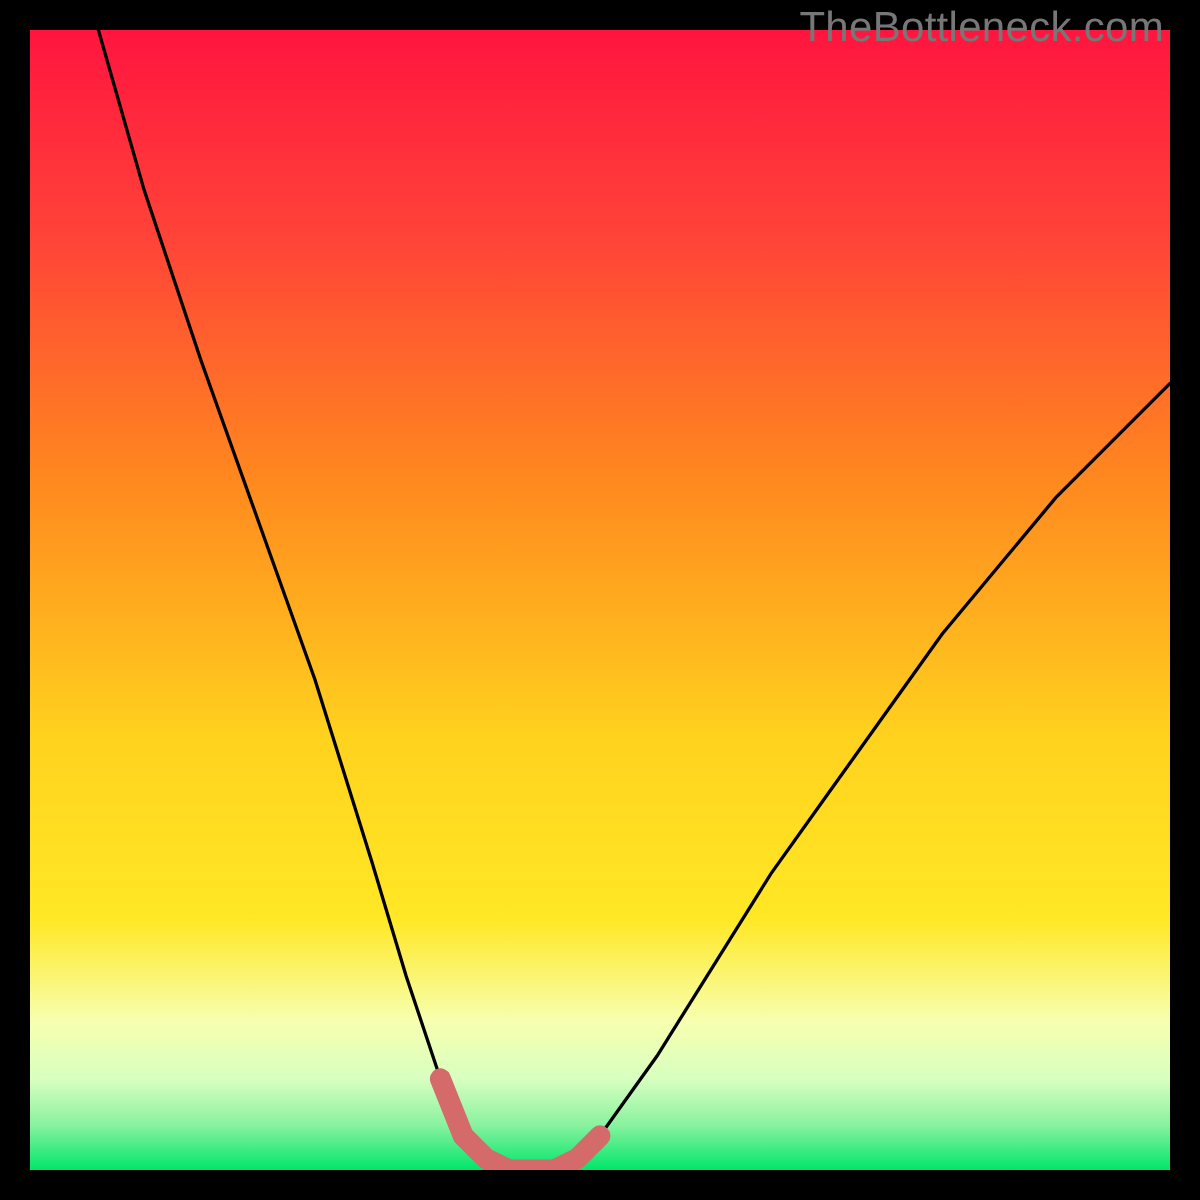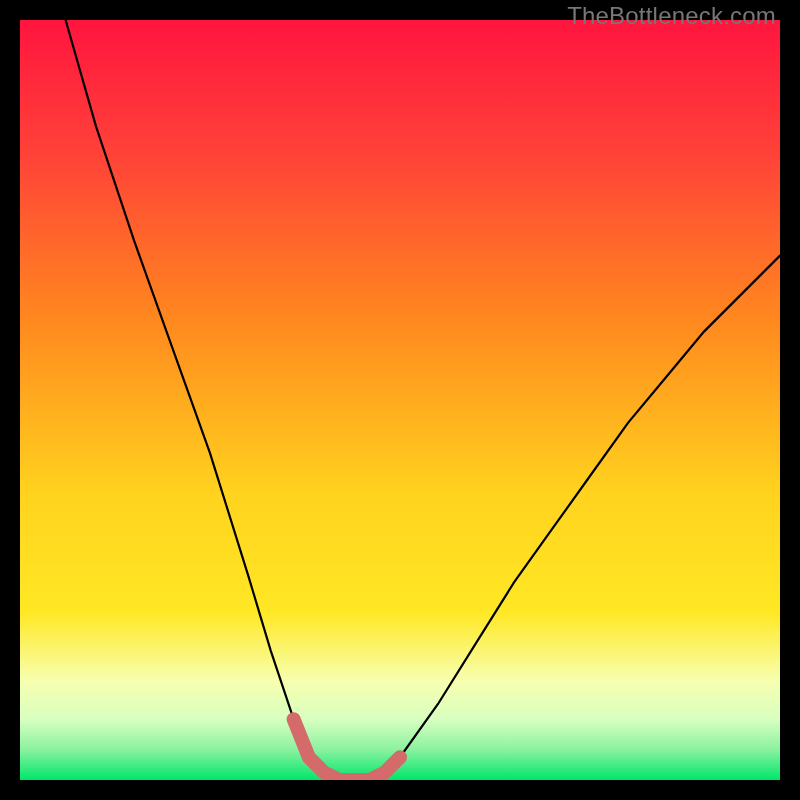--- a/index.html
+++ b/index.html
@@ -22,21 +22,21 @@
     top: 20px;
     width: 760px;
     height: 760px;
     overflow: hidden;
   }
   .watermark {
     position: absolute;
     top: 2px;
     right: 24px;
     color: #777;
-    font-size: 24px;
+    font-size: 28px;
     font-weight: 500;
     letter-spacing: 0.2px;
     user-select: none;
   }
   svg { display: block; }
 </style>
 </head>
 <body>
 
 <div class="frame">

